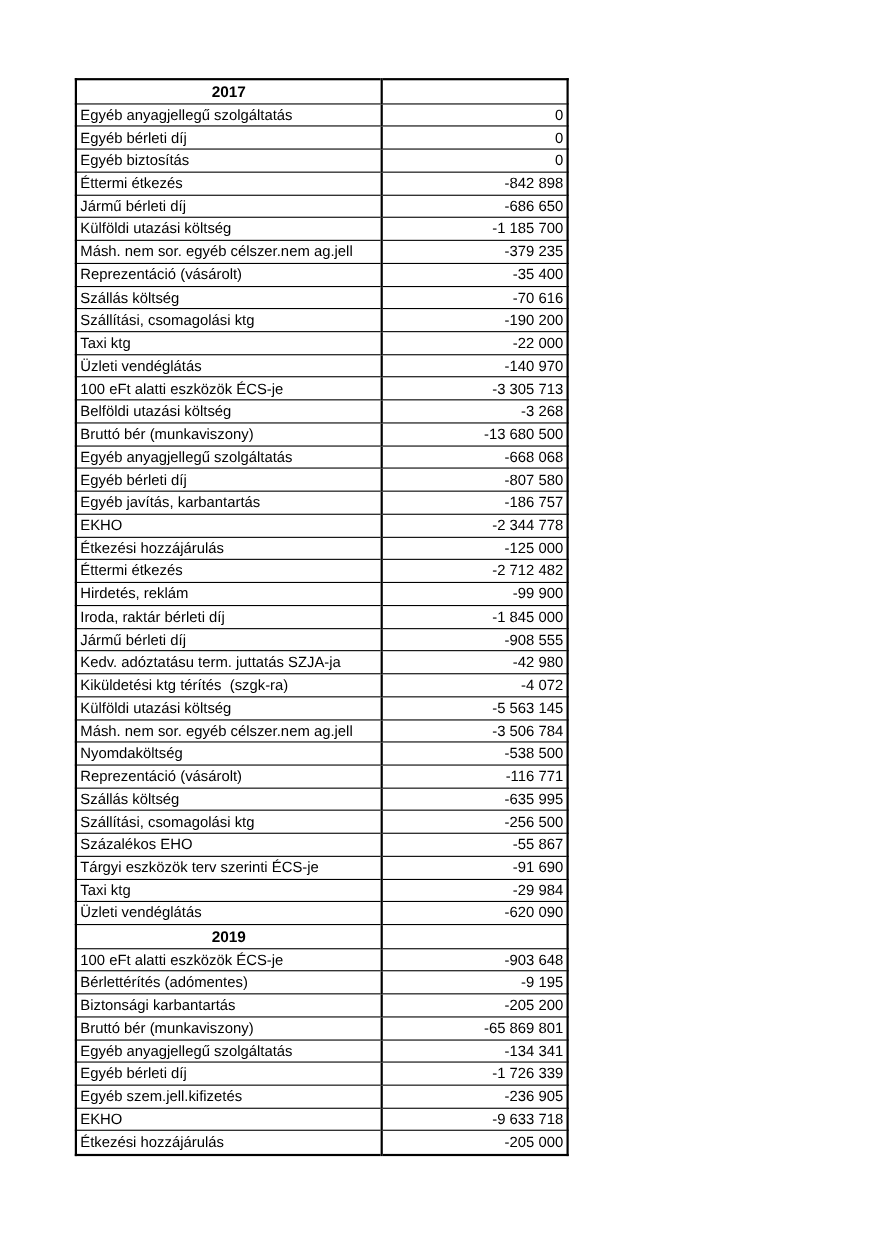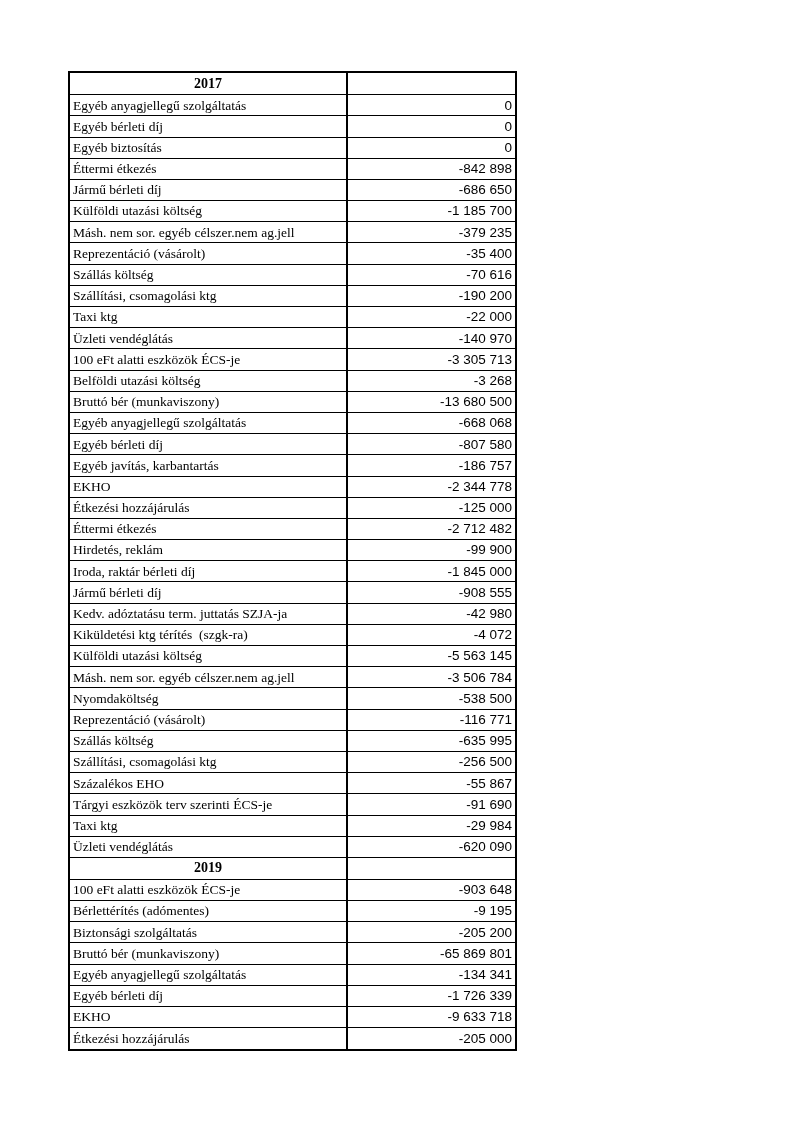--- a/index.html
+++ b/index.html
@@ -35,21 +35,20 @@
     padding: 0;
     overflow: hidden;
     white-space: pre;
     vertical-align: middle;
     line-height: 1;
   }
   table.expense-table td.label {
     text-align: left;
     padding-left: 3px;
     border-right: 2px solid #000000;
-    font-family: Liberation Serif, serif;
   }
   table.expense-table td.value {
     text-align: right;
     padding-right: 3px;
   }
   table.expense-table td.year {
     text-align: center;
     font-weight: bold;
     font-size: 14px;
     padding-left: 0;
@@ -219,34 +218,38 @@
         </tr>
         <tr>
           <td class="label">100 eFt alatti eszközök ÉCS-je</td>
           <td class="value">-903 648</td>
         </tr>
         <tr>
           <td class="label">Bérlettérítés (adómentes)</td>
           <td class="value">-9 195</td>
         </tr>
         <tr>
-          <td class="label">Biztonsági szolgáltatás</td>
+          <td class="label">Biztonsági karbantartás</td>
           <td class="value">-205 200</td>
         </tr>
         <tr>
           <td class="label">Bruttó bér (munkaviszony)</td>
           <td class="value">-65 869 801</td>
         </tr>
         <tr>
           <td class="label">Egyéb anyagjellegű szolgáltatás</td>
           <td class="value">-134 341</td>
         </tr>
         <tr>
           <td class="label">Egyéb bérleti díj</td>
           <td class="value">-1 726 339</td>
+        </tr>
+        <tr>
+          <td class="label">Egyéb szem.jell.kifizetés</td>
+          <td class="value">-236 905</td>
         </tr>
         <tr>
           <td class="label">EKHO</td>
           <td class="value">-9 633 718</td>
         </tr>
         <tr>
           <td class="label">Étkezési hozzájárulás</td>
           <td class="value">-205 000</td>
         </tr>
       </tbody>

